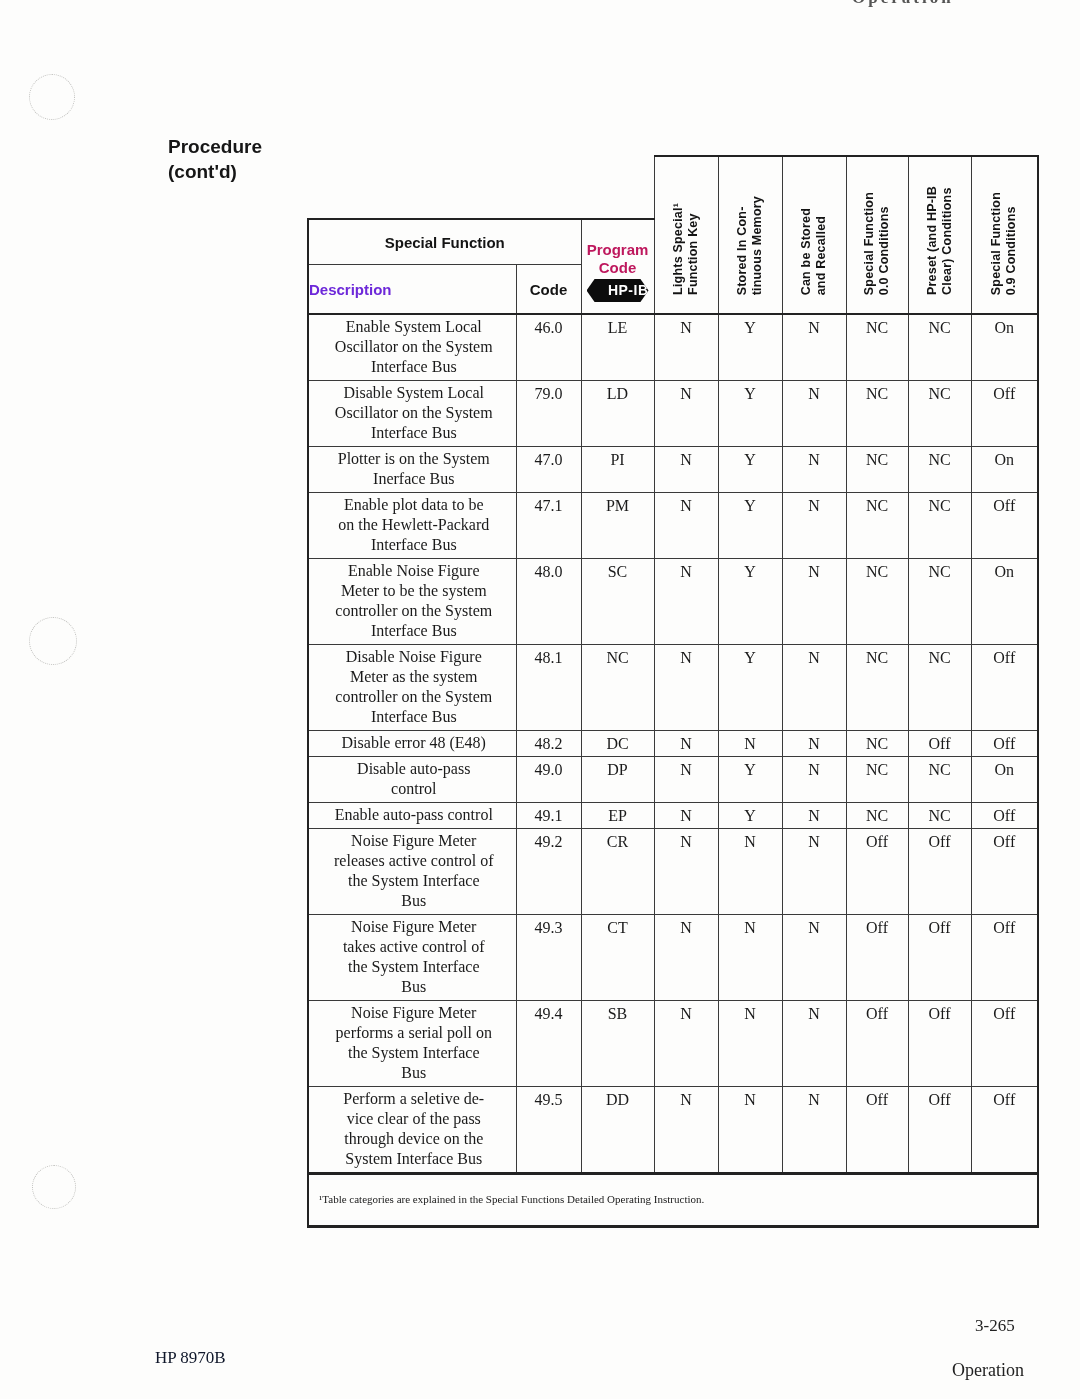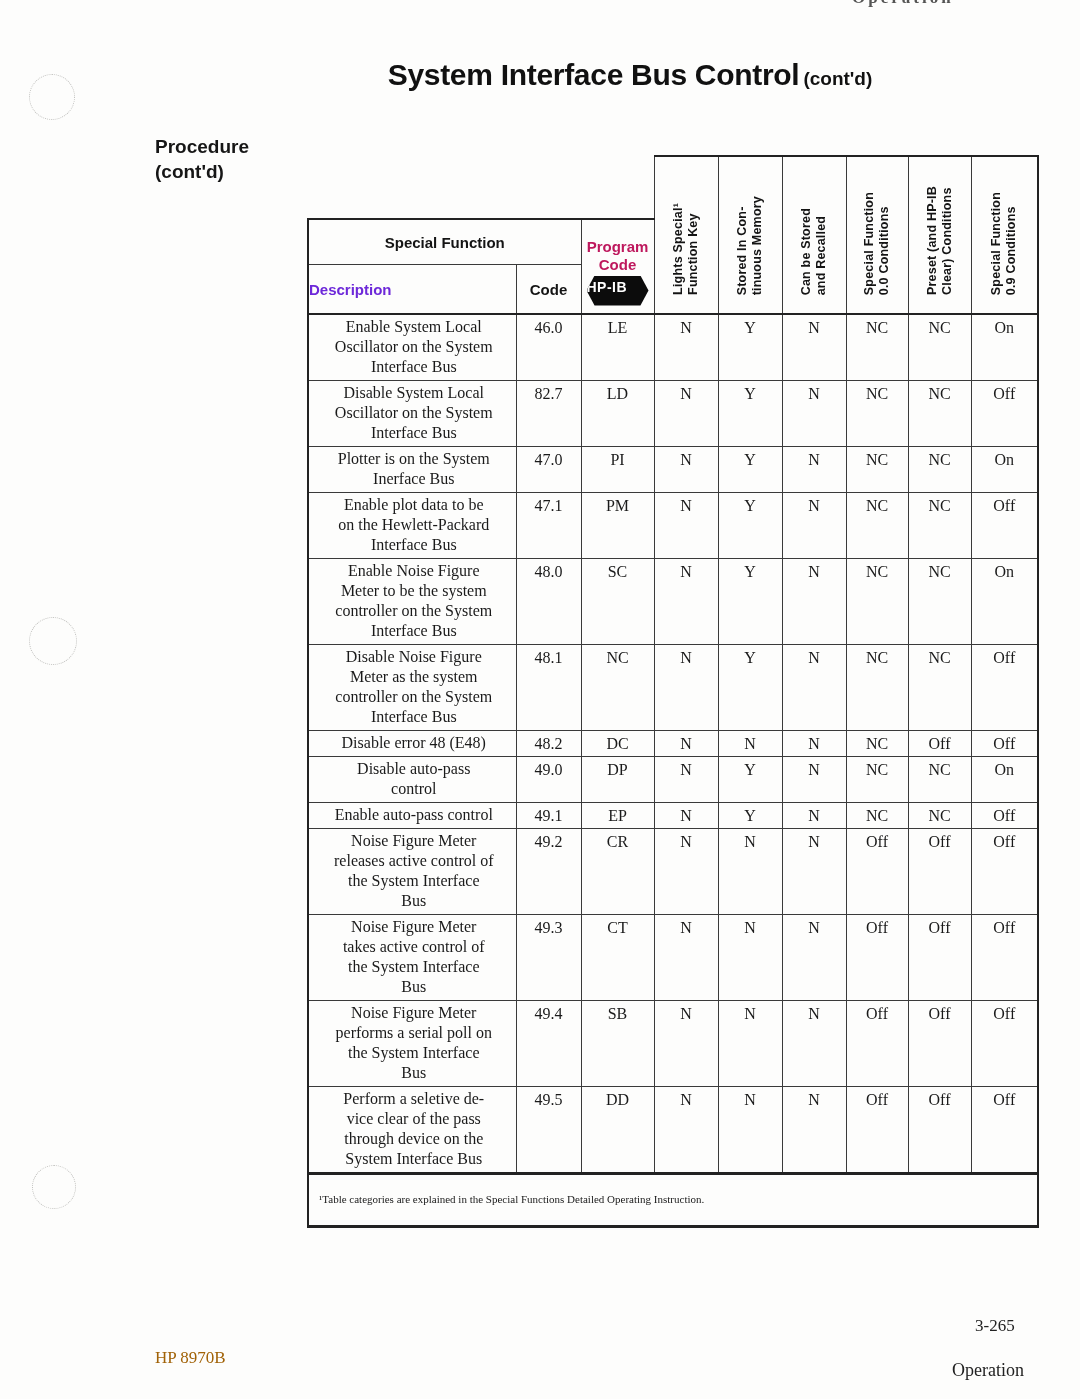--- a/index.html
+++ b/index.html
@@ -28,21 +28,21 @@
   .crop-top{
     position:absolute;left:852px;top:0;width:140px;height:13px;
     overflow:hidden;opacity:.8;
   }
   .crop-top span{
     display:block;margin-top:-12px;
     font:bold 17px "Liberation Serif",serif;letter-spacing:3px;color:#2a2a2a;
   }
 
   .procedure{
-    position:absolute;left:155px;top:134px;
+    position:absolute;left:168px;top:134px;
     font:bold 19px/25px "Liberation Sans","DejaVu Sans",sans-serif;
     color:#161616;
   }
 
   .title-wrap{
     position:absolute;left:280px;top:58px;width:700px;
     text-align:center;white-space:nowrap;
   }
   .title-main{
     font:bold 30px "Liberation Sans","DejaVu Sans",sans-serif;
@@ -96,25 +96,25 @@
     border-top:2px solid var(--line-dark);
     border-bottom:2px solid var(--line-dark);
     text-align:center;vertical-align:middle;
   }
   .pc-label{
     white-space:pre-line;
     font:bold 15px/18px "Liberation Sans","DejaVu Sans",sans-serif;
     color:#be185d;margin:10px 0 2px;
   }
   .hpib{
-    display:inline-block;width:62px;height:30px;
+    display:inline-block;width:62px;height:23px;
     background:#0c0c0c;color:#fff;
     clip-path:polygon(0 50%,13% 0,87% 0,100% 50%,87% 100%,13% 100%);
     font:bold 14px/23px "Liberation Sans","DejaVu Sans",sans-serif;
-    letter-spacing:.5px;text-align:left;
+    letter-spacing:.5px;text-align:right;
   }
   th.desc-head{
     height:48px;
     border-left:2px solid var(--line-dark);
     border-bottom:2px solid var(--line-dark);
     font:bold 15px "Liberation Sans","DejaVu Sans",sans-serif;
     text-align:left;color:#6d28d9;
   }
   th.code-head{
     border-bottom:2px solid var(--line-dark);
@@ -138,21 +138,21 @@
     padding:2px 8px 4px 10px;
     font-size:11px;color:#1a1a1a;
   }
 
   .pageno{
     position:absolute;left:975px;top:1316px;
     font:17px "Liberation Serif",serif;color:#222;
   }
   .footer-left{
     position:absolute;left:155px;top:1348px;
-    font:17px "Liberation Serif",serif;color:#a16207;
+    font:17px "Liberation Serif",serif;color:#0f172a;
   }
   .footer-right{
     position:absolute;left:952px;top:1360px;
     font:18px "Liberation Serif",serif;color:#222;
   }
 </style>
 </head>
 <body>
 
 <div class="page">
@@ -163,24 +163,20 @@
 
   <div class="crop-top">
     <span>Operation</span>
   </div>
 
   <div class="procedure">
     <div>Procedure</div>
     <div>(cont'd)</div>
   </div>
 
-  <div class="title-wrap">
-    <span class="title-main">System Interface Bus Control</span>
-    <span class="title-suffix">(cont'd)</span>
-  </div>
 
   <table class="sf-table">
     <colgroup>
       <col style="width:208px">
         <col style="width:65px">
         <col style="width:73px">
       <col style="width:64px">
         <col style="width:64px">
         <col style="width:64px">
       <col style="width:62px">
@@ -239,21 +235,21 @@
     <td class="val">Y</td>
     <td class="val">N</td>
     <td class="val">NC</td>
     <td class="val">NC</td>
     <td class="val last">On</td>
   </tr>
         <tr>
     <td class="desc">Disable System Local
 Oscillator on the System
 Interface Bus</td>
-    <td class="val">82.7</td>
+    <td class="val">79.0</td>
     <td class="val">LD</td>
     <td class="val">N</td>
     <td class="val">Y</td>
     <td class="val">N</td>
     <td class="val">NC</td>
     <td class="val">NC</td>
     <td class="val last">Off</td>
   </tr>
         <tr>
     <td class="desc">Plotter is on the System

